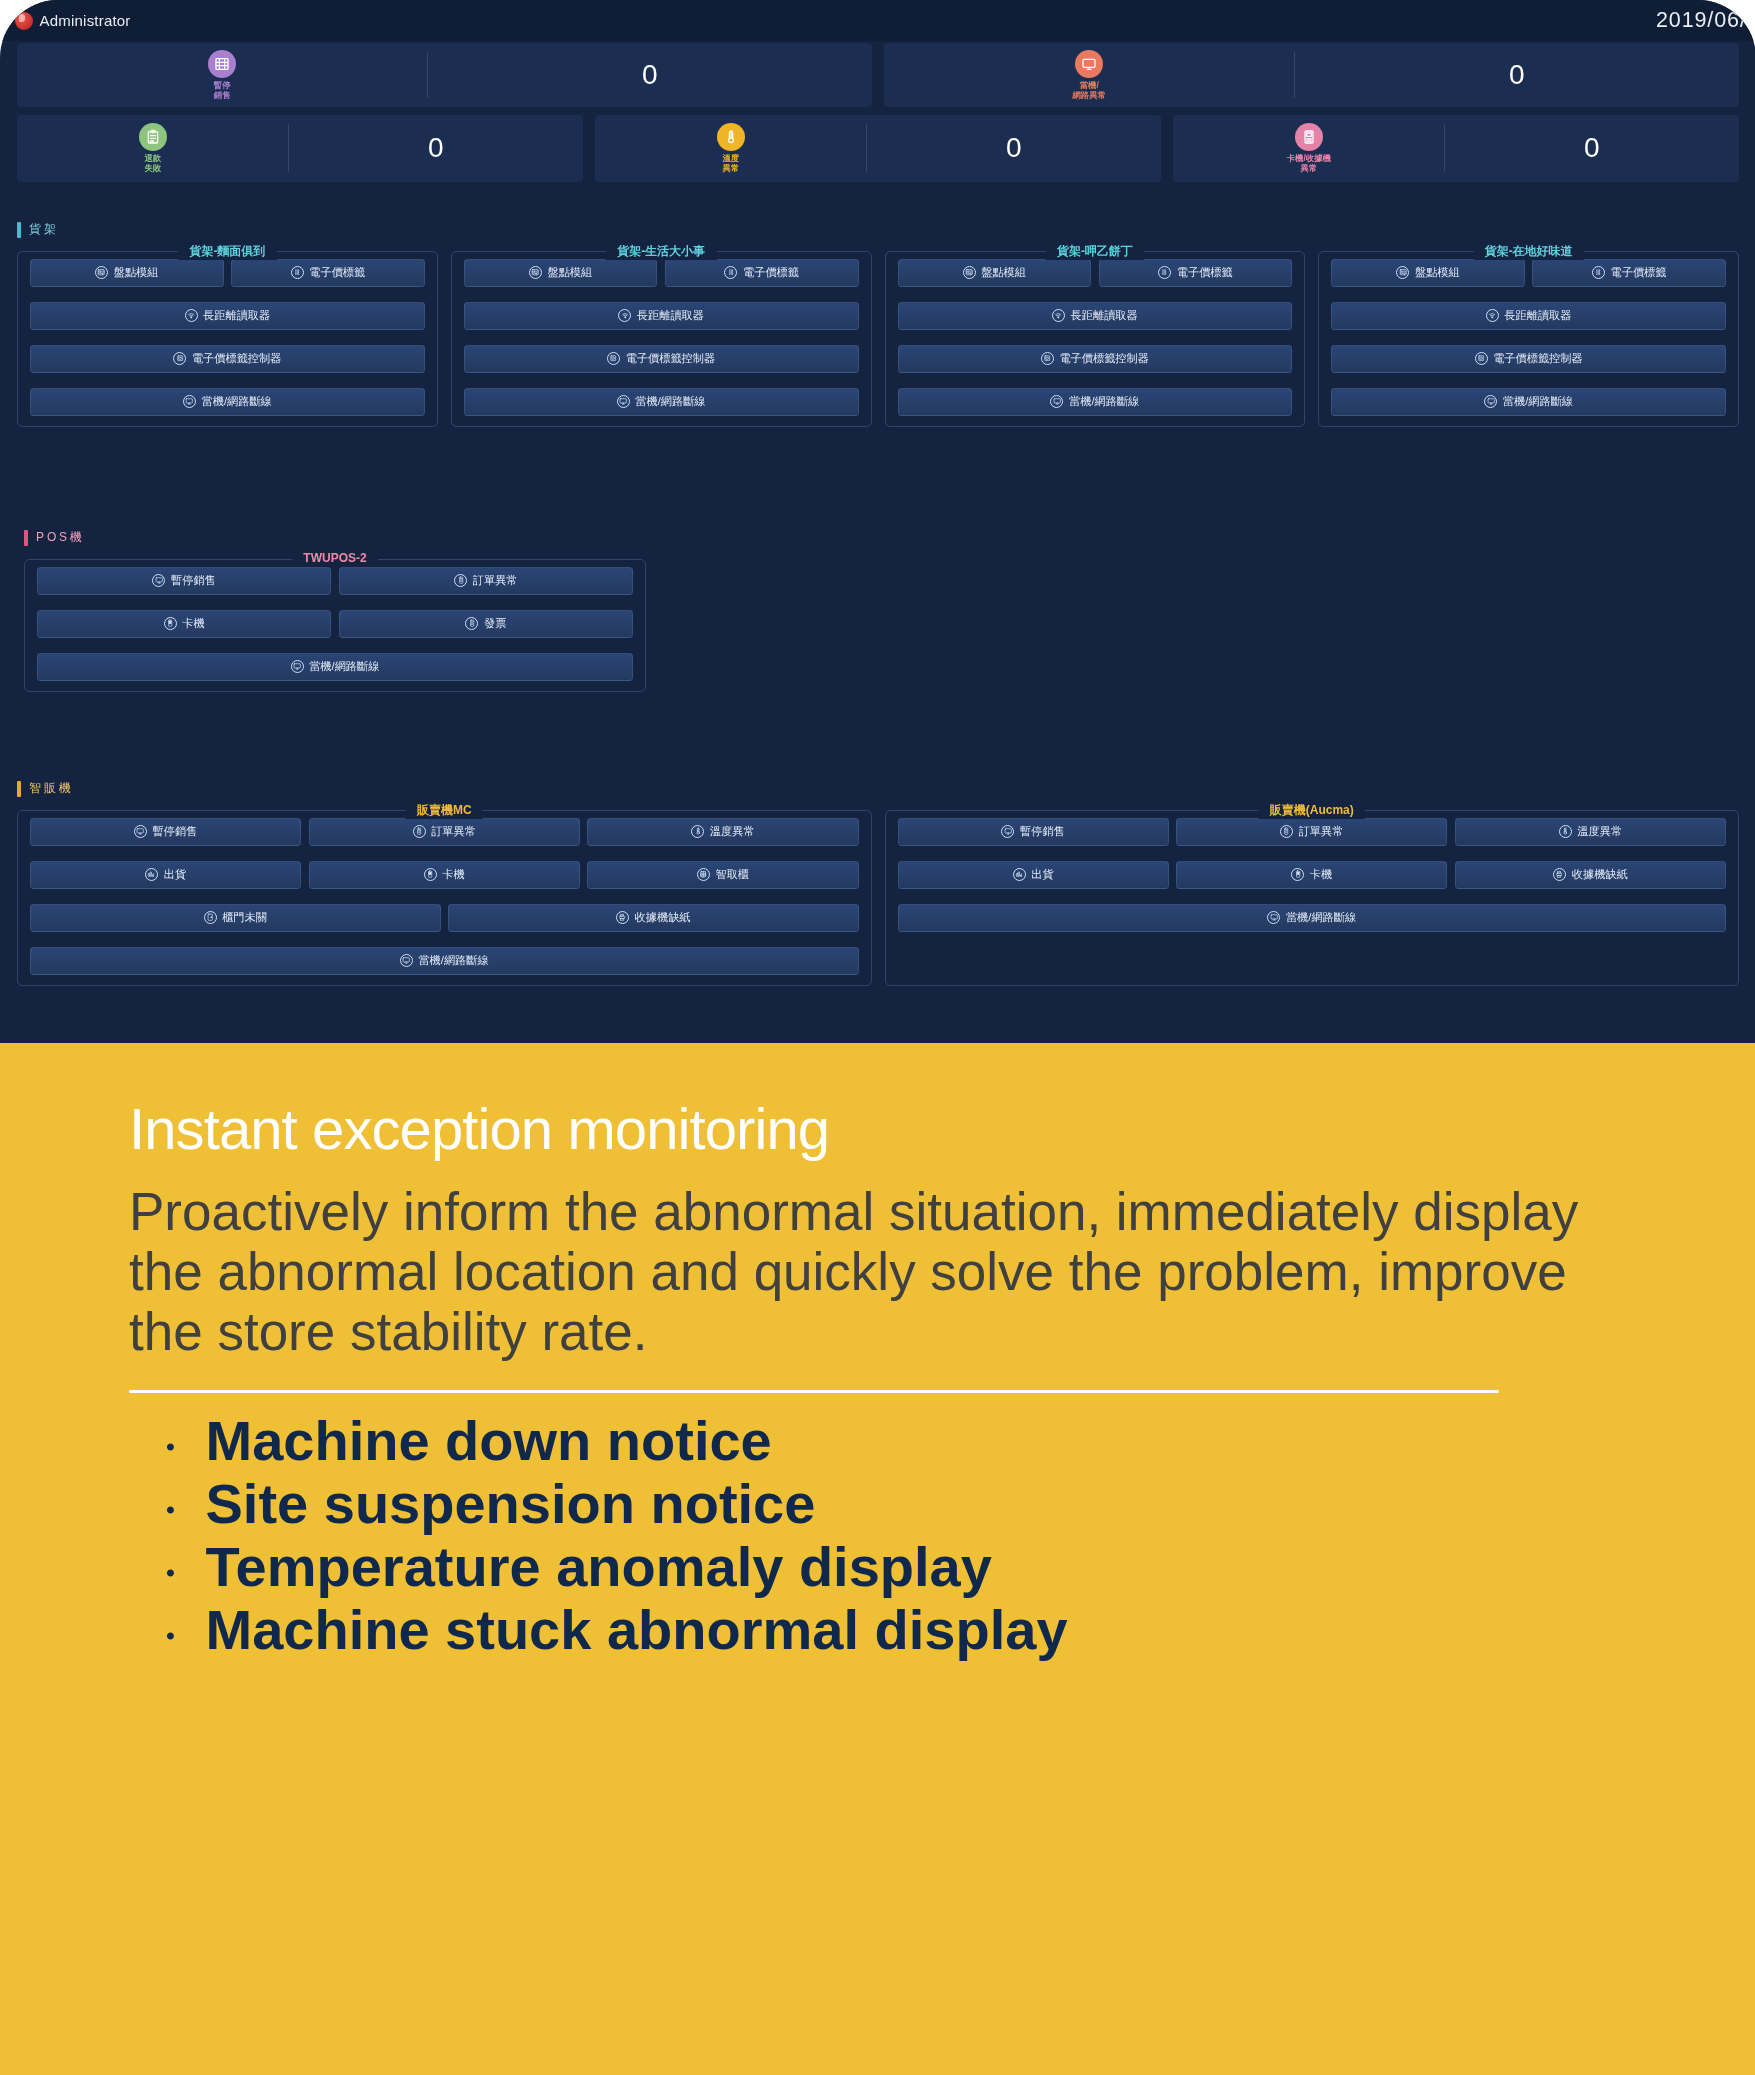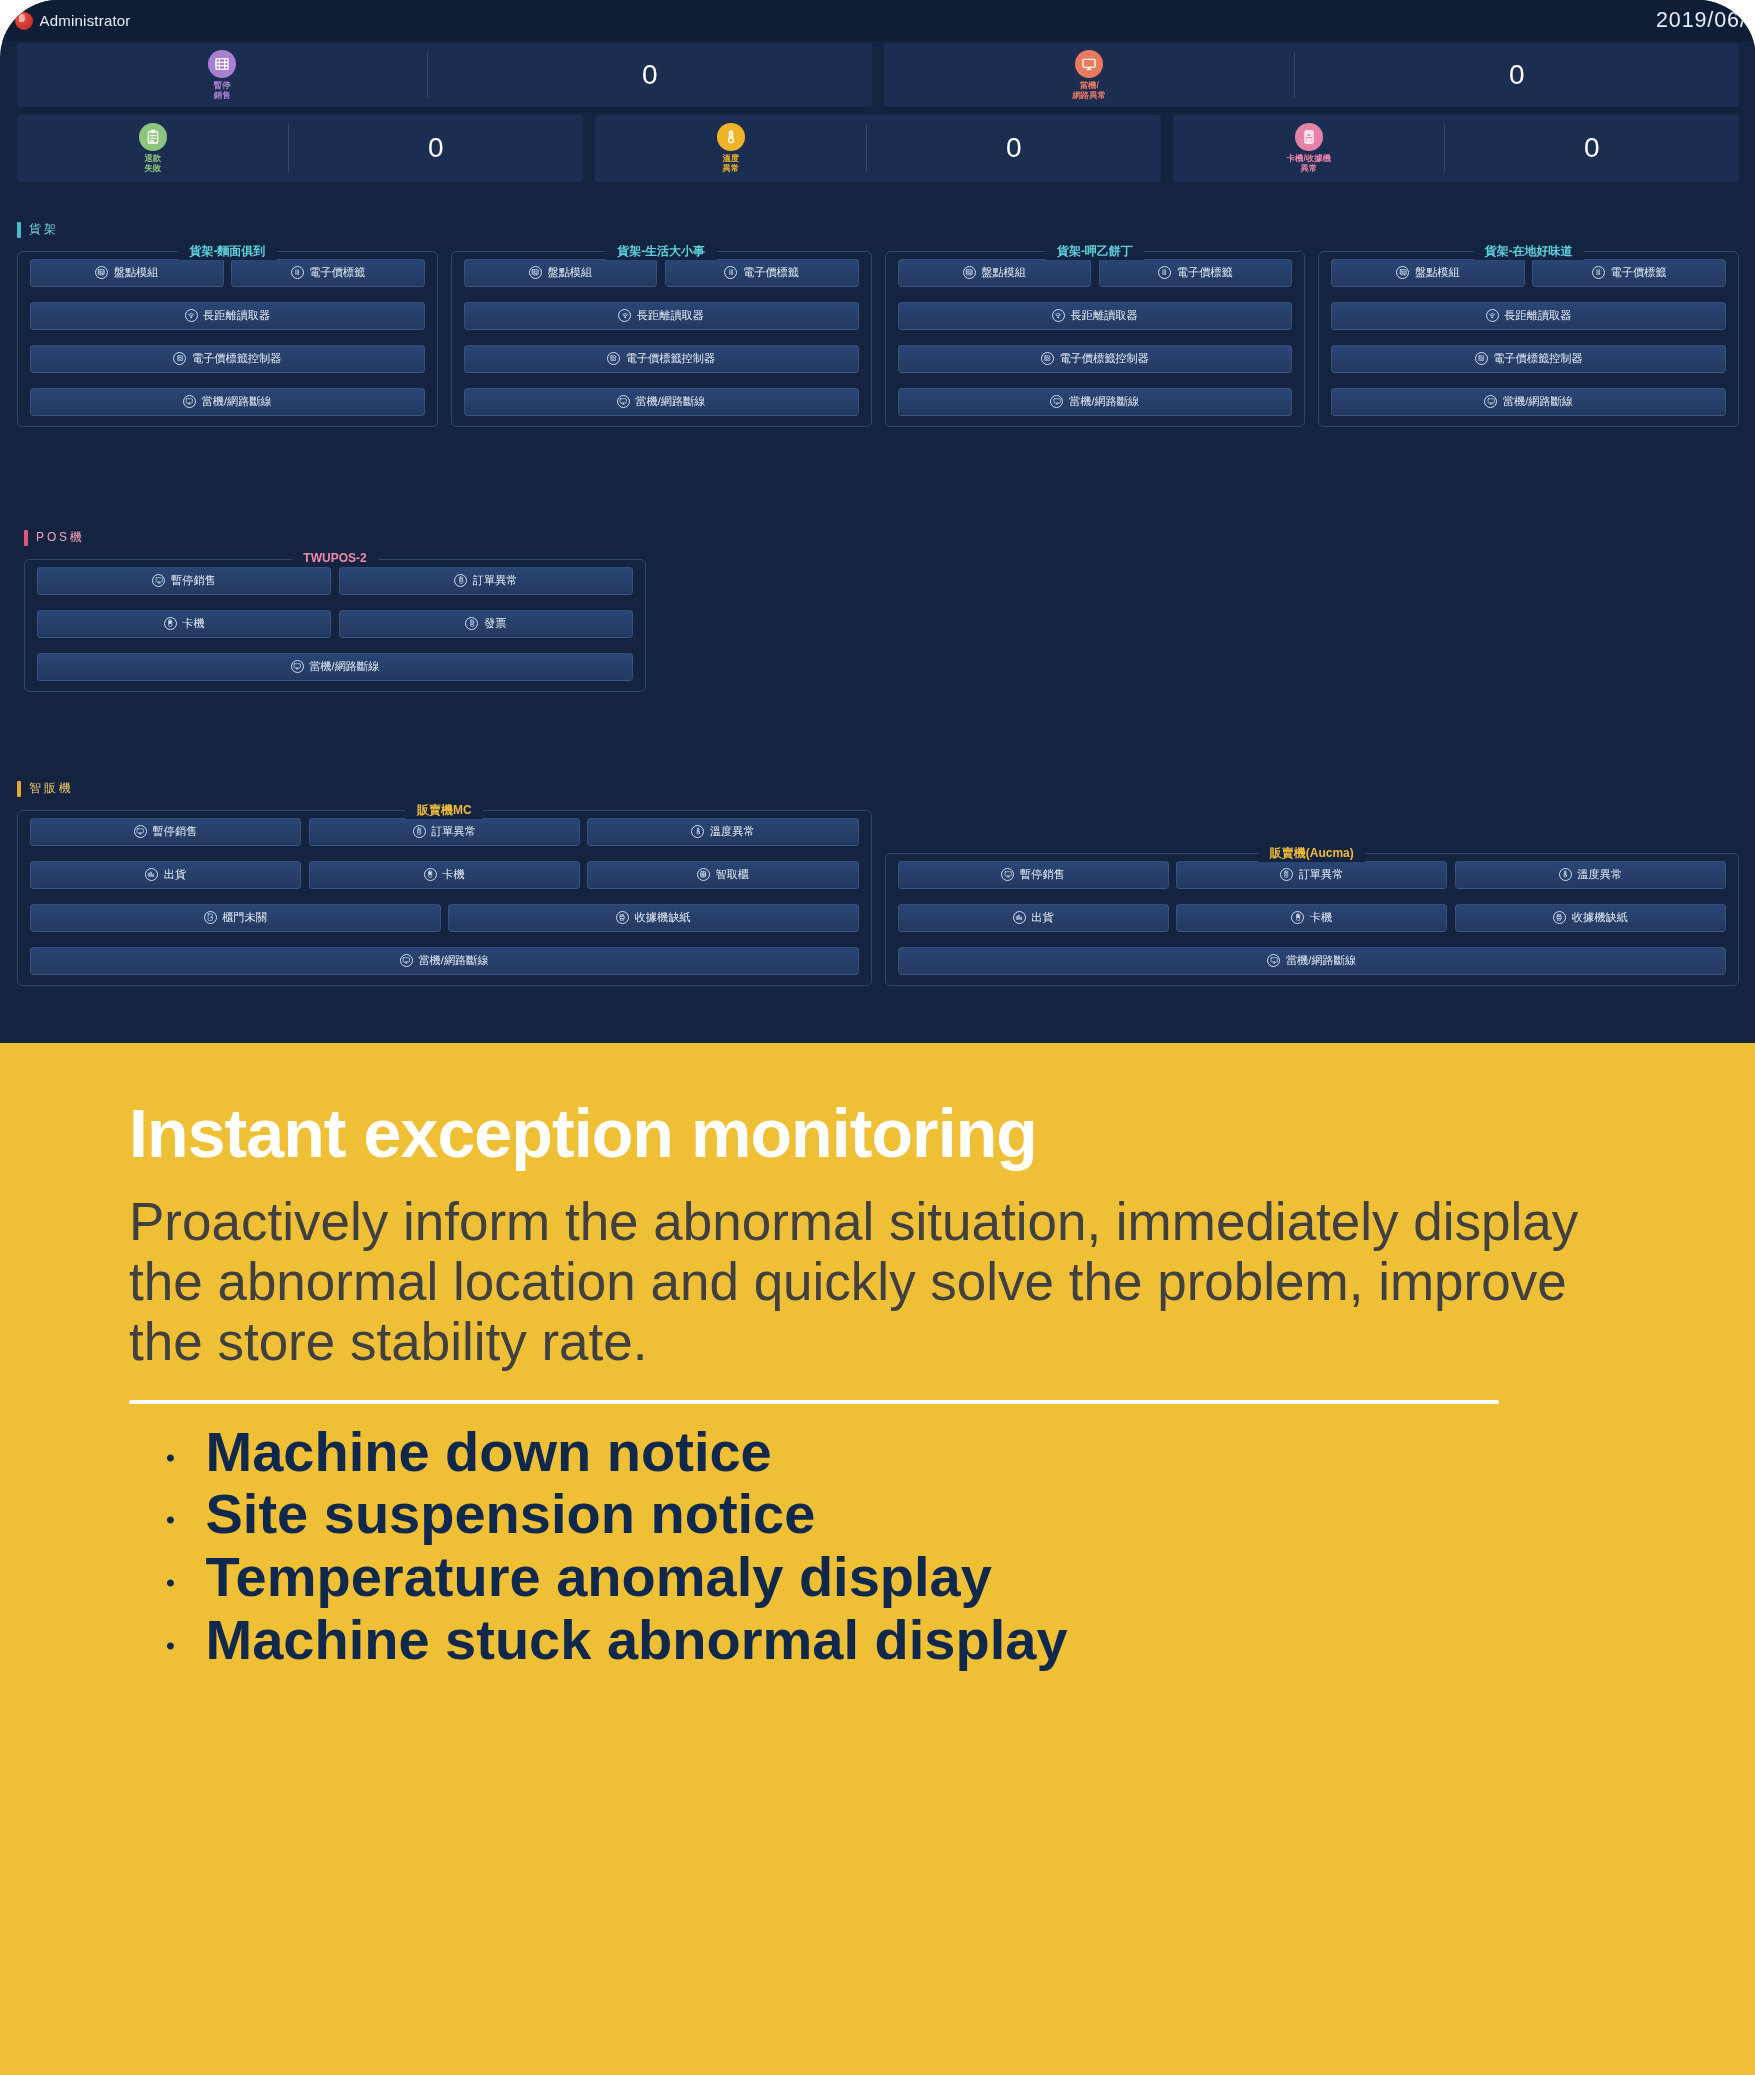--- a/index.html
+++ b/index.html
@@ -77,21 +77,21 @@
     flex: 1; display: flex; align-items: center; justify-content: center;
     color: #ffffff; font-size: 28px; font-weight: 300;
   }
 
   
   .section { position: absolute; left: 0; right: 0; }
   .section-head { display: flex; align-items: center; gap: 8.4px; padding-left: 17px; margin-bottom: 3.7px; }
   .section-bar { width: 3.7px; height: 16px; border-radius: 0.9px; }
   .section-title { font-size: 12px; letter-spacing: 2.8px; }
 
-  .panel-row { display: flex; gap: 13px; padding: 0 17px; align-items: flex-end; }
+  .panel-row { display: flex; gap: 13px; padding: 0 17px; }
   .panel {
     flex: 1; position: relative; padding: 17px 13px 11.2px;
   }
   .panel-frame {
     position: absolute; left: 0; right: 0; top: 9.4px; bottom: 0;
     border: 0.9px solid rgba(120,160,210,.28);
     border-radius: 5.6px;
     pointer-events: none;
   }
   .panel-title {
@@ -116,21 +116,21 @@
   .ebtn .gicon svg { display: block; }
 
   
   .caption {
     position: absolute; left: 0; top: 1043px;
     width: 1756px; height: 1032px;
     background: #efbf35;
     padding: 56px 112px 0 129px;
   }
   .cap-title {
-    color: #ffffff; font-size: 68px; line-height: 1.02; font-weight: 700;
+    color: #ffffff; font-size: 58px; line-height: 1.02; font-weight: 400;
     letter-spacing: -0.9px; margin-bottom: 15px;
   }
   .cap-body {
     color: #404040; font-size: 53px; line-height: 1.13; font-weight: 400;
     max-width: 1508px;
     margin-top: 24px;
   }
   .cap-divider { height: 3.7px; background: #ffffff; margin: 28px 0 17px; width: 1370px; border-radius: 1.9px; }
   .cap-list { list-style: none; }
   .cap-list li {

